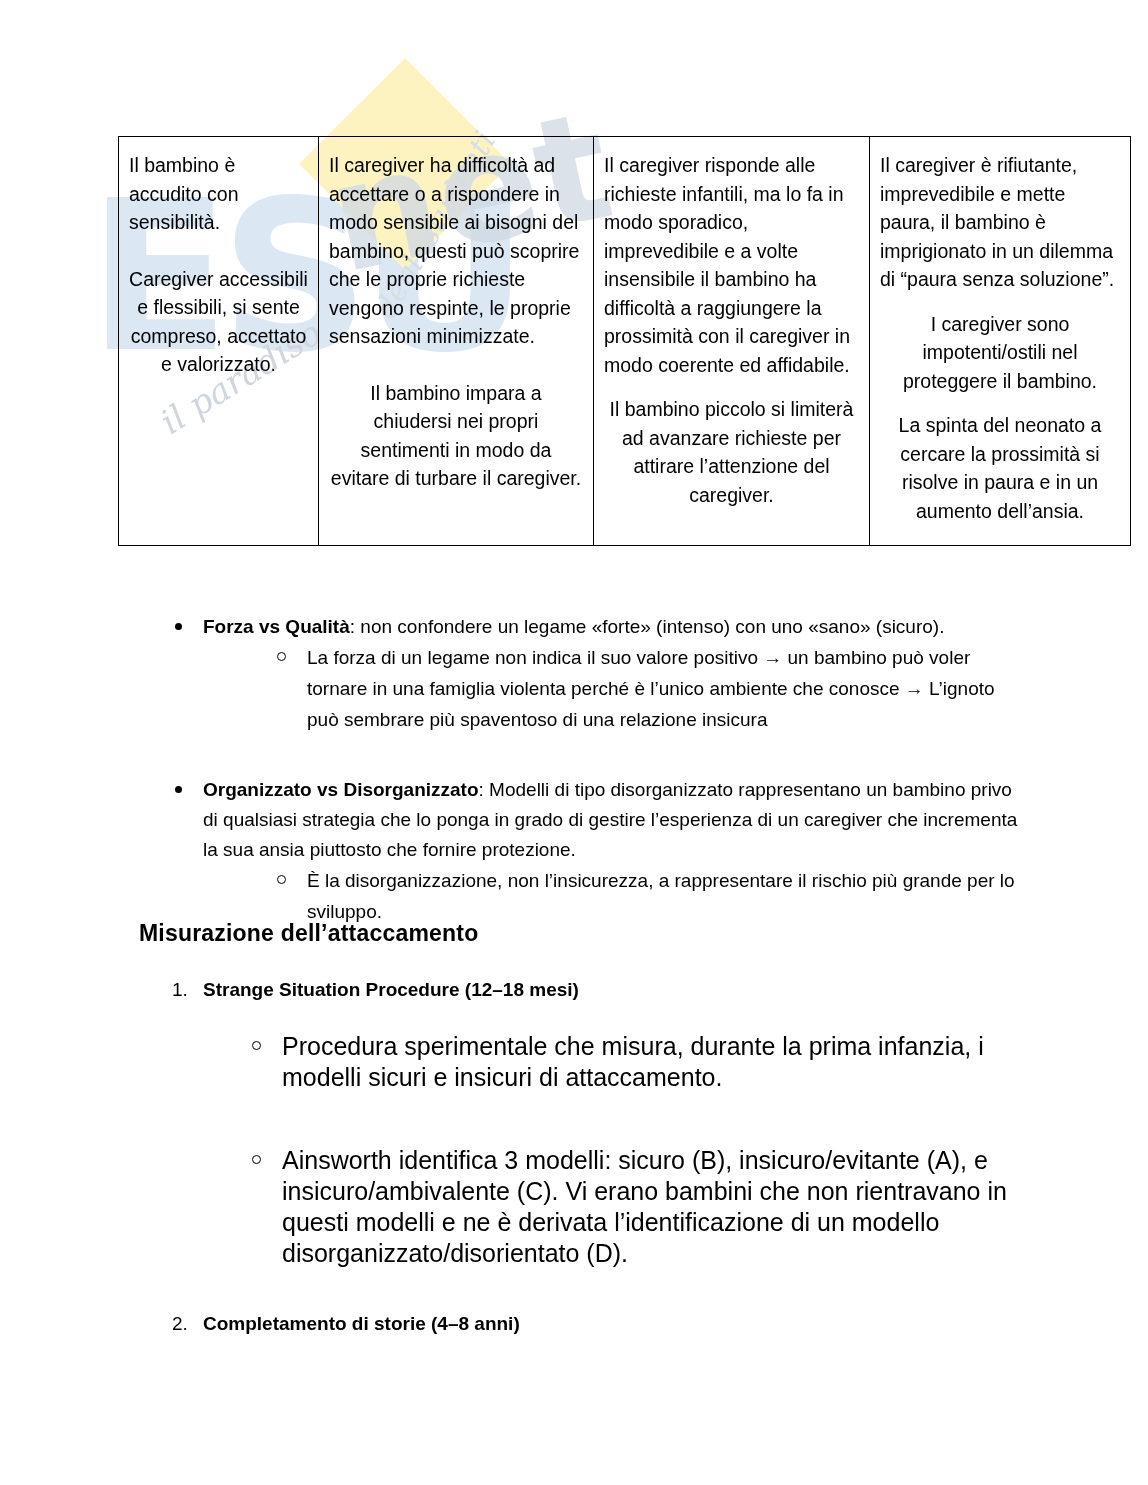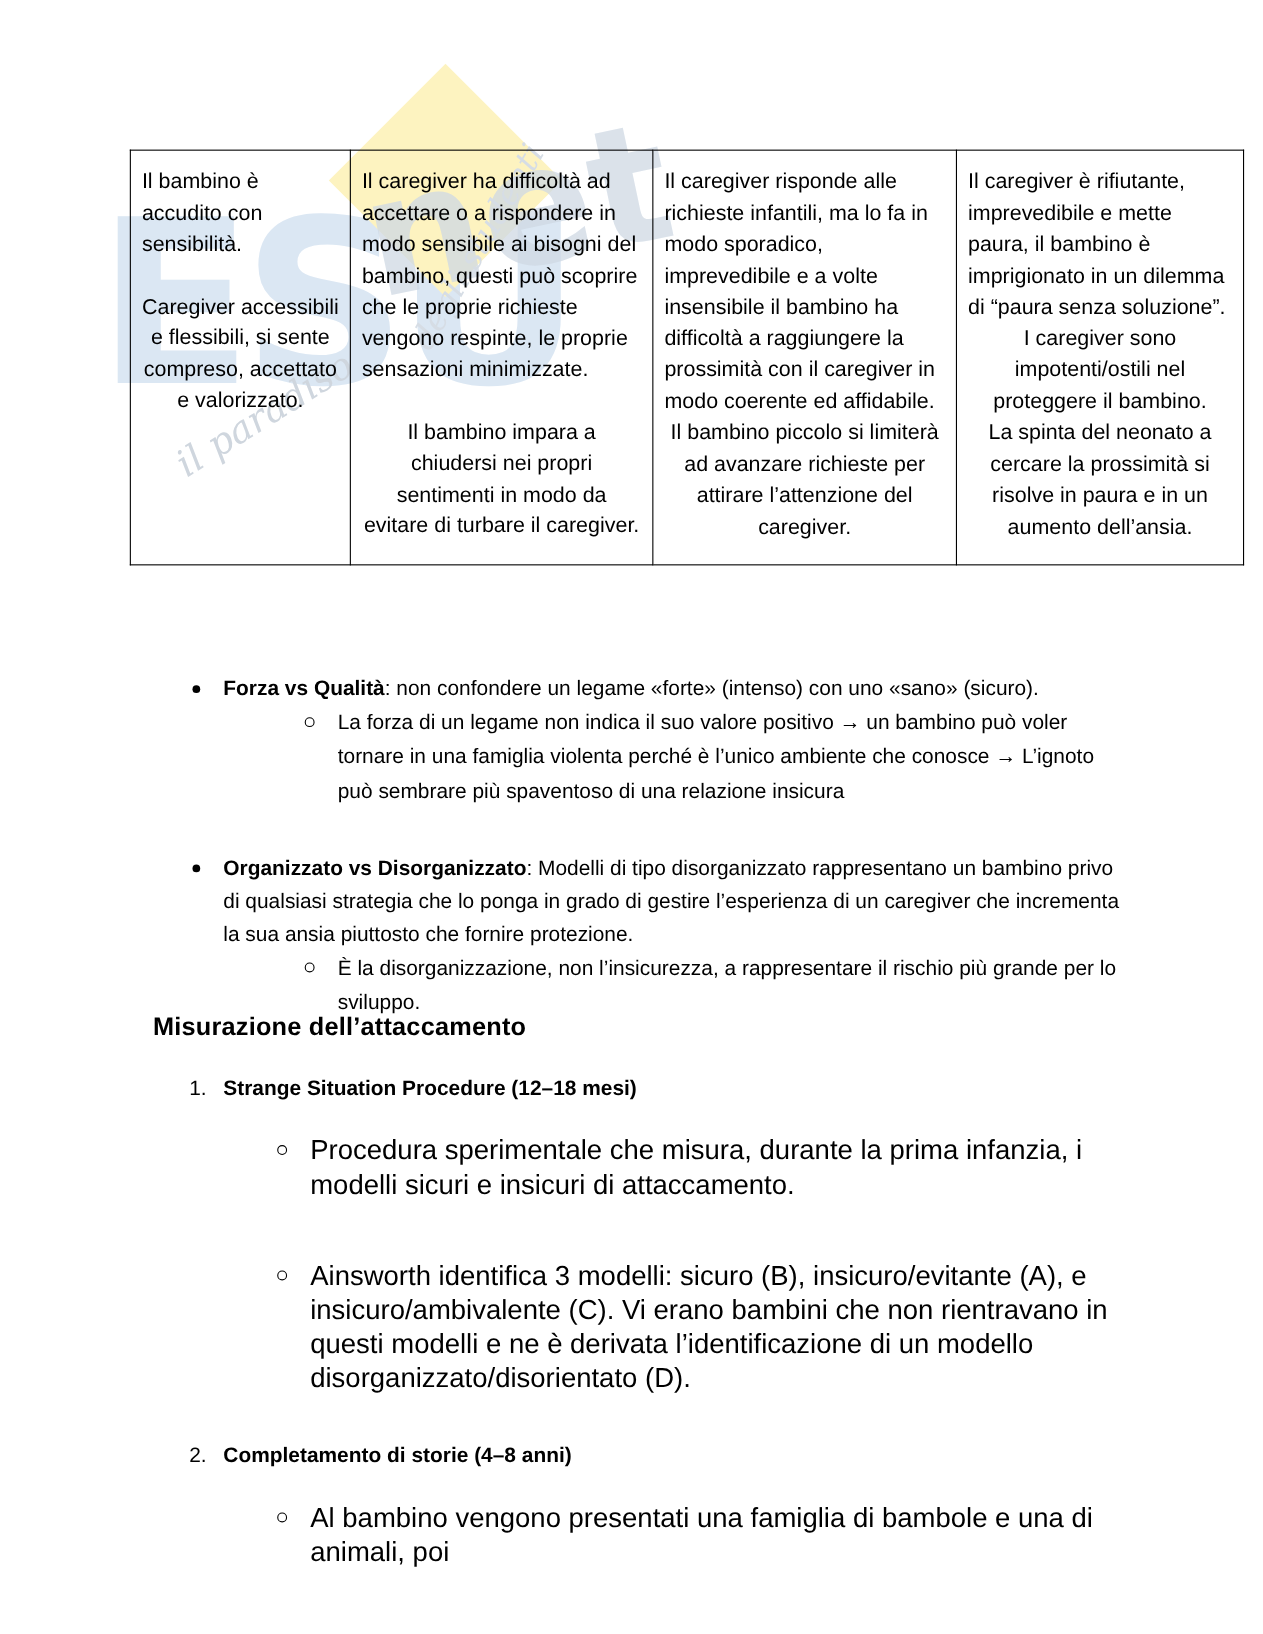--- a/index.html
+++ b/index.html
@@ -110,21 +110,21 @@
     background: transparent;
   }
   #attachment-table td p {
     margin: 0;
   }
   #attachment-table td p + p {
     margin-top: 28px;
     text-align: center;
   }
   #attachment-table td.tight p + p {
-    margin-top: 0;
+    margin-top: 16px;
   }
   .col-1 { width: 179px; }
   .col-2 { width: 254px; border-radius: 22px; }
   .col-3 { width: 255px; }
   .col-4 { width: 240px; }
 
   
   #outline {
     position: absolute;
     left: 0;
@@ -306,19 +306,15 @@
 
     <div class="gap-lg"></div>
 
     <div class="num-item">
       <span class="num">2.</span>
       <span>Completamento di storie (4–8 anni)</span>
     </div>
 
     <div class="gap-md"></div>
 
-    <div class="sub">
-      <span class="circ"></span>
-      <span>Al bambino vengono presentati una famiglia di bambole e una di animali, poi</span>
-    </div>
   </div>
 
 </div>
 
 </body></html>

